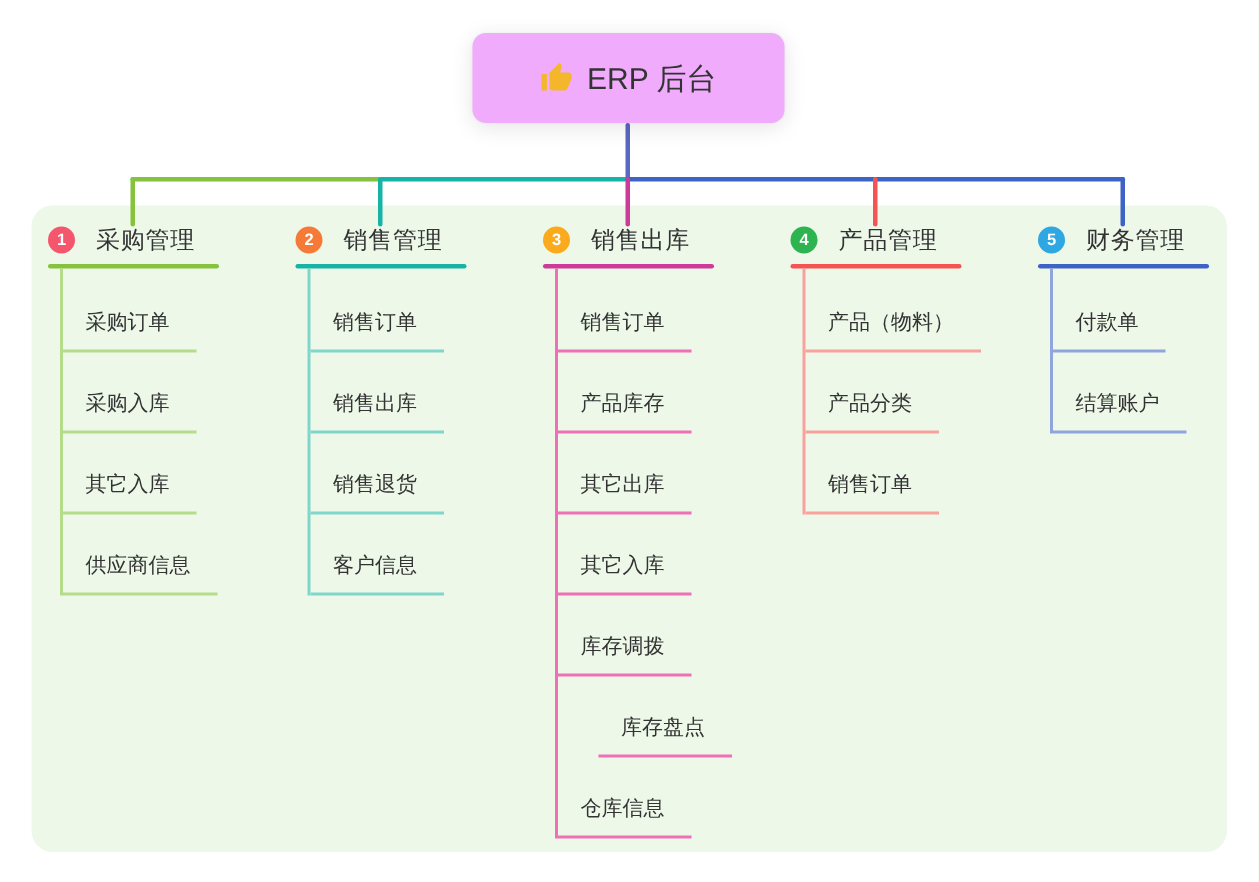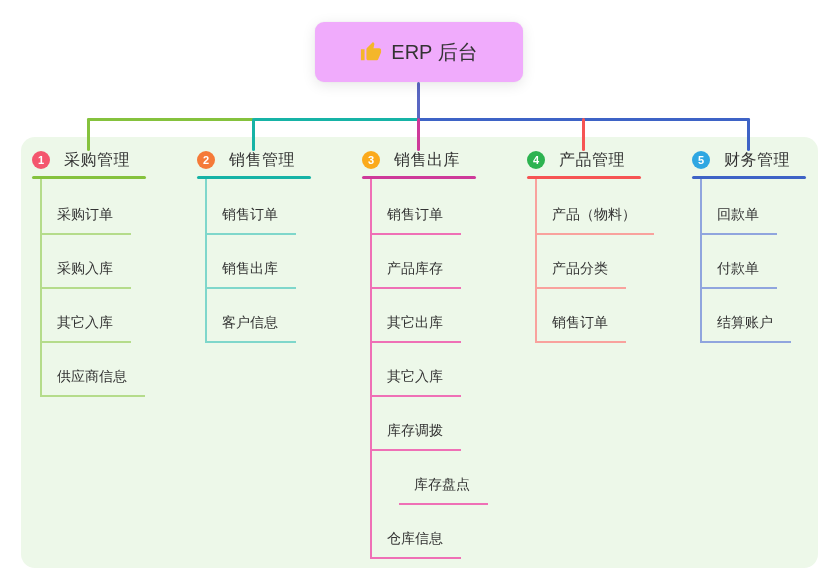--- a/index.html
+++ b/index.html
@@ -95,20 +95,23 @@
       </div>
       <div class="branch-underline" style="background: rgb(22, 179, 166);"></div>
       <div class="children" style="border-left-color: rgb(127, 215, 203);">
         <div class="child">
           <div class="child-label" style="border-bottom-color: rgb(127, 215, 203);">销售订单</div>
         </div>
         <div class="child">
           <div class="child-label" style="border-bottom-color: rgb(127, 215, 203);">销售出库</div>
         </div>
         <div class="child">
+          <div class="child-label" style="border-bottom-color: rgb(127, 215, 203);">销售退货</div>
+        </div>
+        <div class="child">
           <div class="child-label" style="border-bottom-color: rgb(127, 215, 203);">客户信息</div>
         </div>
       </div>
     </div>
     <div class="branch" style="left: 362px; top: 149px;">
       <div class="branch-header">
         <div class="badge" style="background: rgb(251, 170, 28);">3</div>
         <div class="branch-label">销售出库</div>
       </div>
       <div class="branch-underline" style="background: rgb(206, 58, 154);"></div>
@@ -155,23 +158,20 @@
       </div>
     </div>
     <div class="branch" style="left: 692px; top: 149px;">
       <div class="branch-header">
         <div class="badge" style="background: rgb(47, 167, 226);">5</div>
         <div class="branch-label">财务管理</div>
       </div>
       <div class="branch-underline" style="background: rgb(62, 99, 198);"></div>
       <div class="children" style="border-left-color: rgb(144, 165, 222);">
         <div class="child">
-          <div class="child-label" style="border-bottom-color: rgb(144, 165, 222);">回款单</div>
-        </div>
-        <div class="child">
           <div class="child-label" style="border-bottom-color: rgb(144, 165, 222);">付款单</div>
         </div>
         <div class="child">
           <div class="child-label" style="border-bottom-color: rgb(144, 165, 222);">结算账户</div>
         </div>
       </div>
     </div>
   </div>
 
 </body></html>

